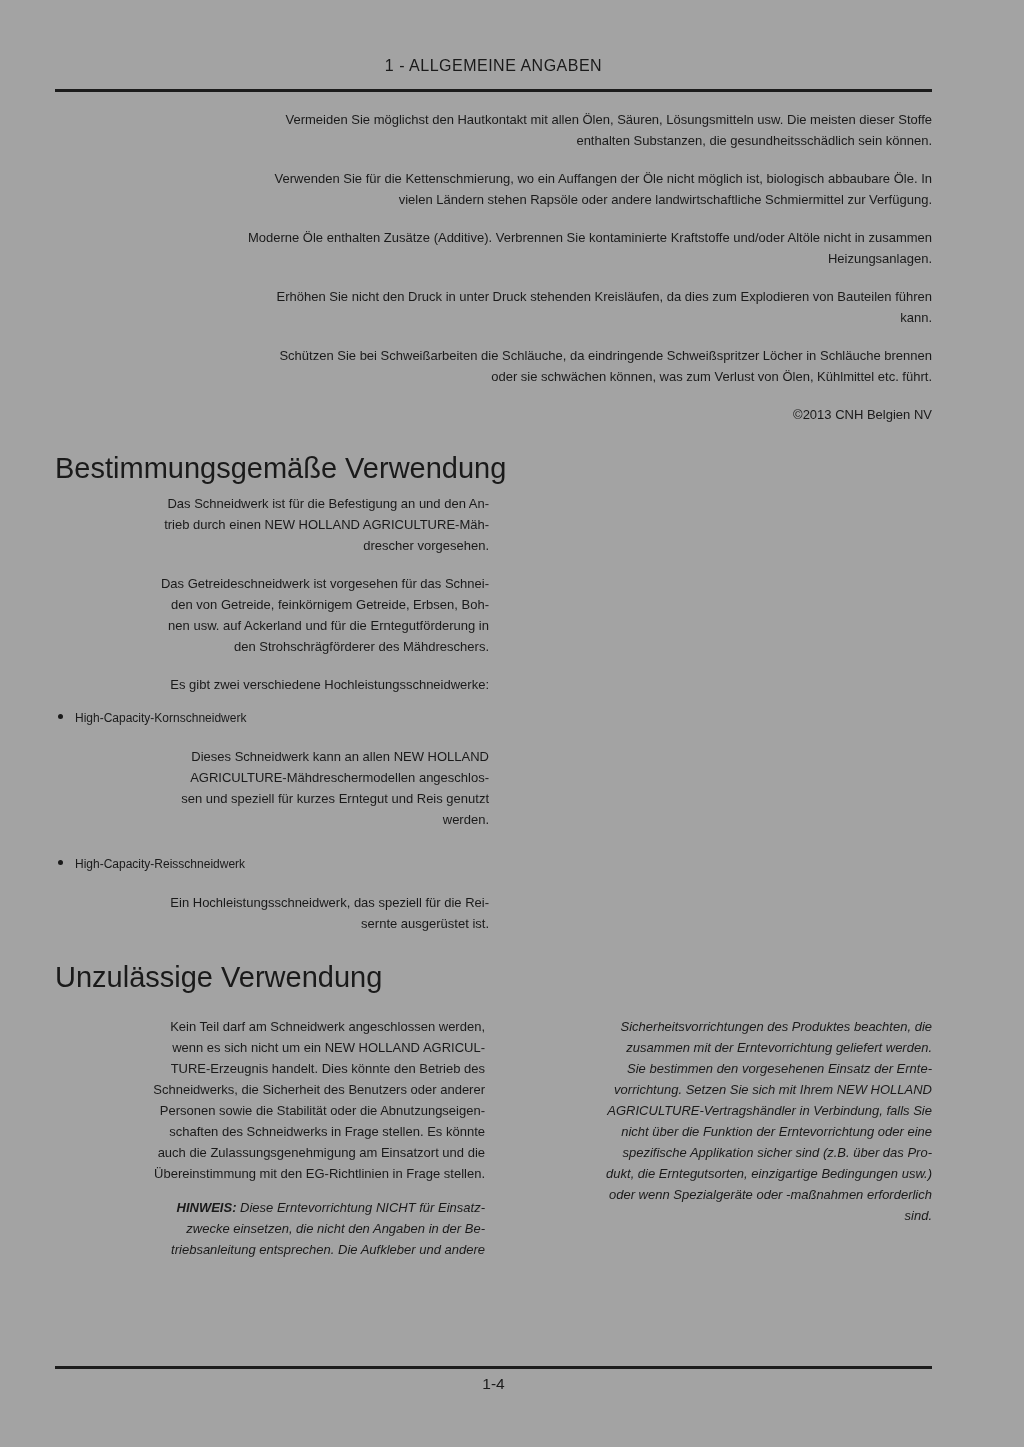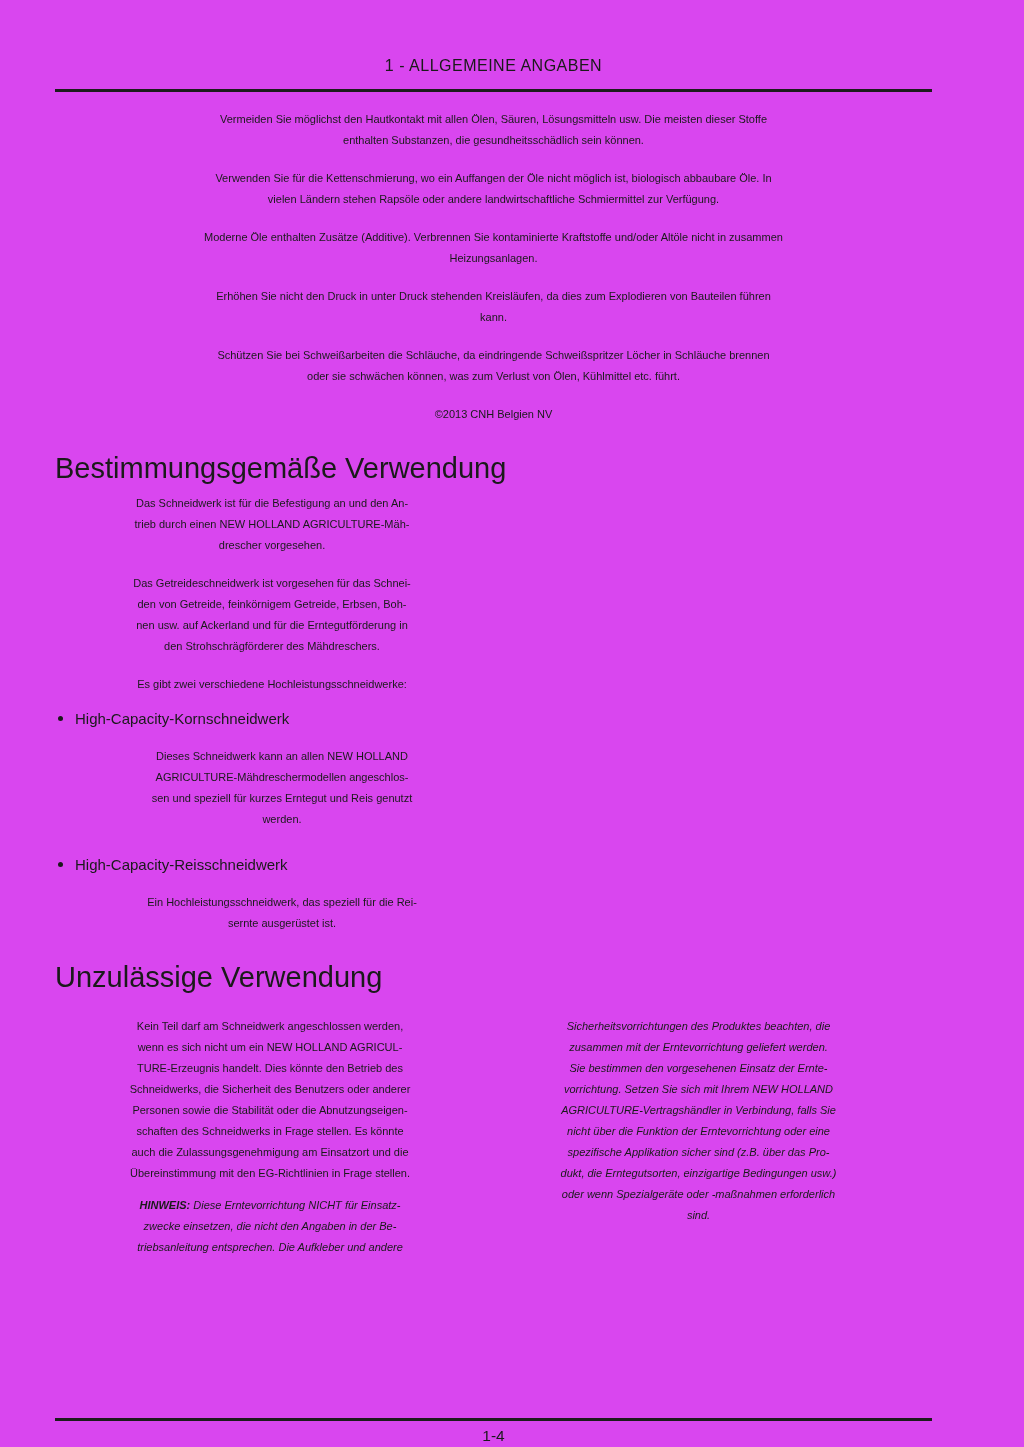--- a/index.html
+++ b/index.html
@@ -1,21 +1,21 @@
 <!DOCTYPE html>
 <html lang="de"><head>
 <meta charset="utf-8">
 <style>
   html, body { margin: 0; padding: 0; background: #e8e8e8; }
   .page {
     position: relative;
     width: 1024px;
     height: 1447px;
     margin: 0 auto;
-    background: #d946ef;
+    background: #a3a3a3;
     color: #1a1a1a;
     font-family: "Liberation Sans", "DejaVu Sans", sans-serif;
     overflow: hidden;
   }
   .content {
     position: absolute;
     left: 55px;
     top: 0;
     width: 877px;
   }
@@ -39,32 +39,32 @@
     letter-spacing: 0.3px;
   }
   .h-large {
     margin-top: 26px;
     font-size: 29px;
     font-weight: 400;
     line-height: 34px;
   }
   .para {
     margin-top: 17px;
-    font-size: 11px;
+    font-size: 13px;
     line-height: 21px;
     white-space: pre-line;
-    text-align: center;
+    text-align: right;
   }
   .para.tight { margin-top: 8px; }
   .narrow { width: 434px; }
   .bullet-item {
     margin-top: 13px;
     display: flex;
     align-items: baseline;
-    font-size: 15px;
+    font-size: 12px;
     line-height: 21px;
   }
   .bullet-dot {
     flex: 0 0 auto;
     width: 5px;
     height: 5px;
     border-radius: 50%;
     background: #1a1a1a;
     margin-left: 3px;
     margin-right: 12px;
@@ -72,31 +72,32 @@
     top: -3px;
   }
   .bullet-desc {
     margin-left: 20px;
     width: 414px;
     margin-top: 17px;
   }
   .bullet-item.spaced { margin-top: 24px; }
   .two-col {
     display: flex;
+    gap: 20px;
     margin-top: 14px;
   }
   .col-left  { width: 430px; }
   .col-right { width: 427px; }
   .italic { font-style: italic; }
   .note { margin-top: 9px; }
   .note-label { font-weight: bold; font-style: italic; }
   .footer {
     position: absolute;
     left: 55px;
-    top: 1418px;
+    top: 1366px;
     width: 877px;
   }
   .page-number {
     margin-top: 5px;
     text-align: center;
     font-size: 15.5px;
     line-height: 20px;
   }
 </style>
 </head>

